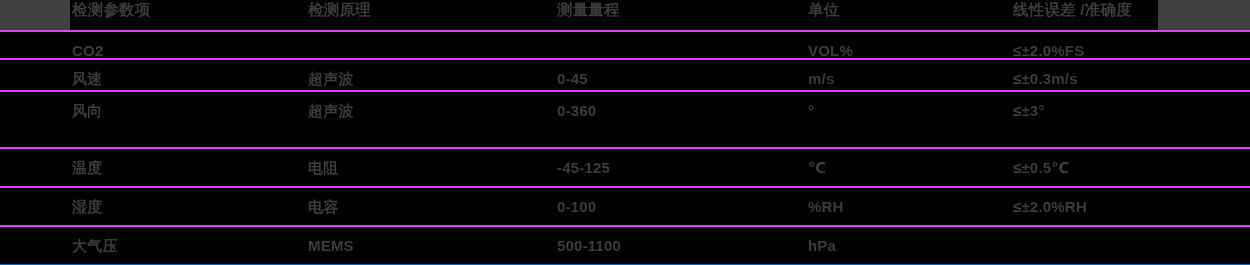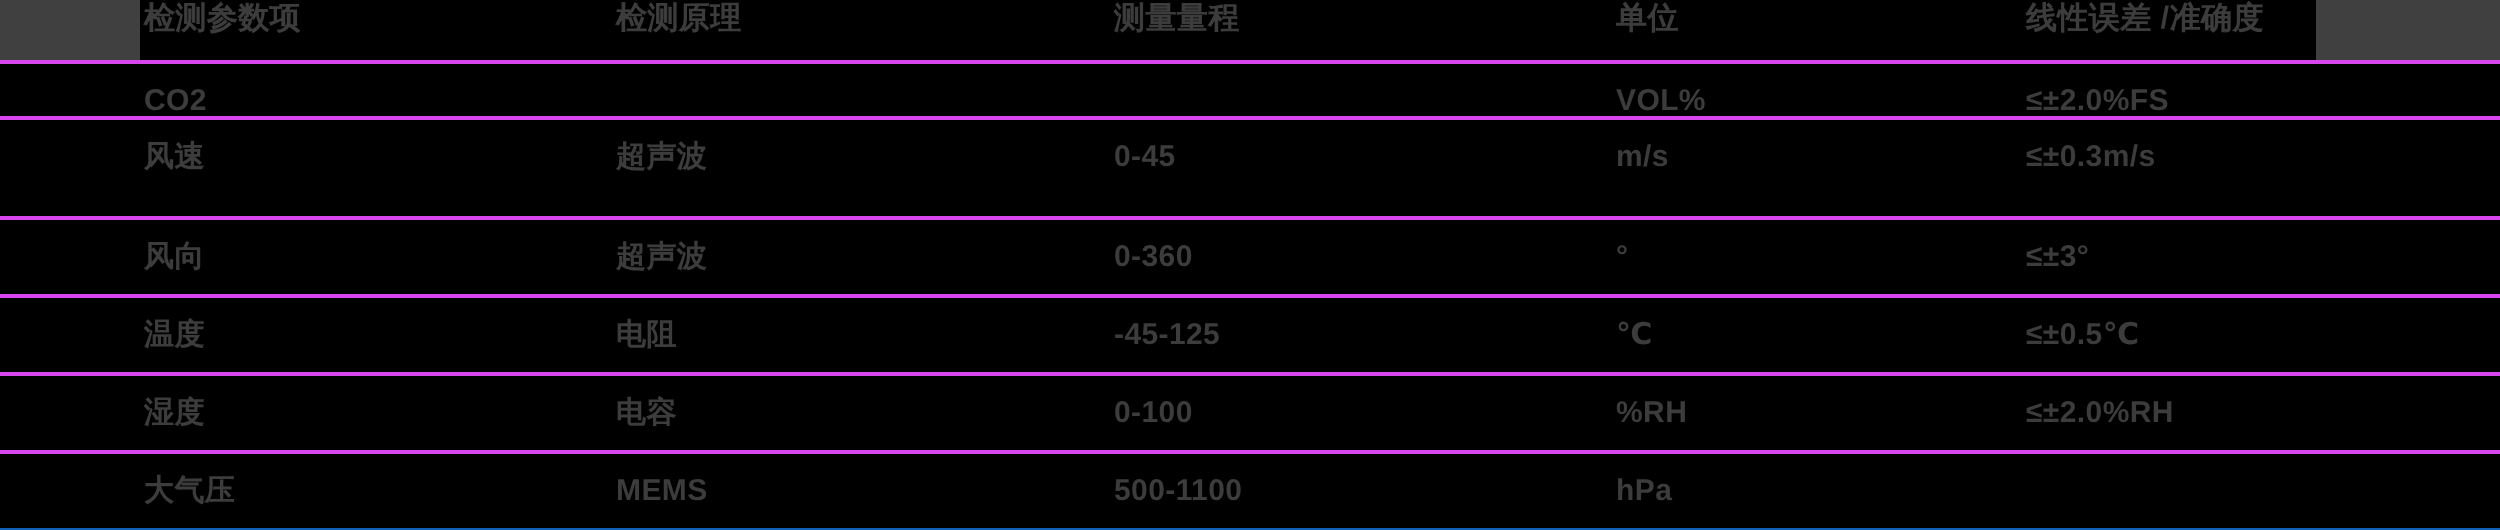--- a/index.html
+++ b/index.html
@@ -83,21 +83,21 @@
 
   
   .h0 { left: 2px;    }
   .h1 { left: 238px;  }
   .h2 { left: 487px;  }
   .h3 { left: 738px;  }
   .h4 { left: 943px;  }
 
   .r0 { top: 0px;   }
   .r1 { top: 28px;  }
-  .r2 { top: 78px; text-decoration: underline;  }
+  .r2 { top: 60px; text-decoration: underline;  }
   .r3 { top: 117px; }
   .r4 { top: 156px; text-decoration: underline; }
   .r5 { top: 195px; }
 </style>
 </head>
 <body>
 
 <div id="spec-table">
 
   <div class="header-row">

